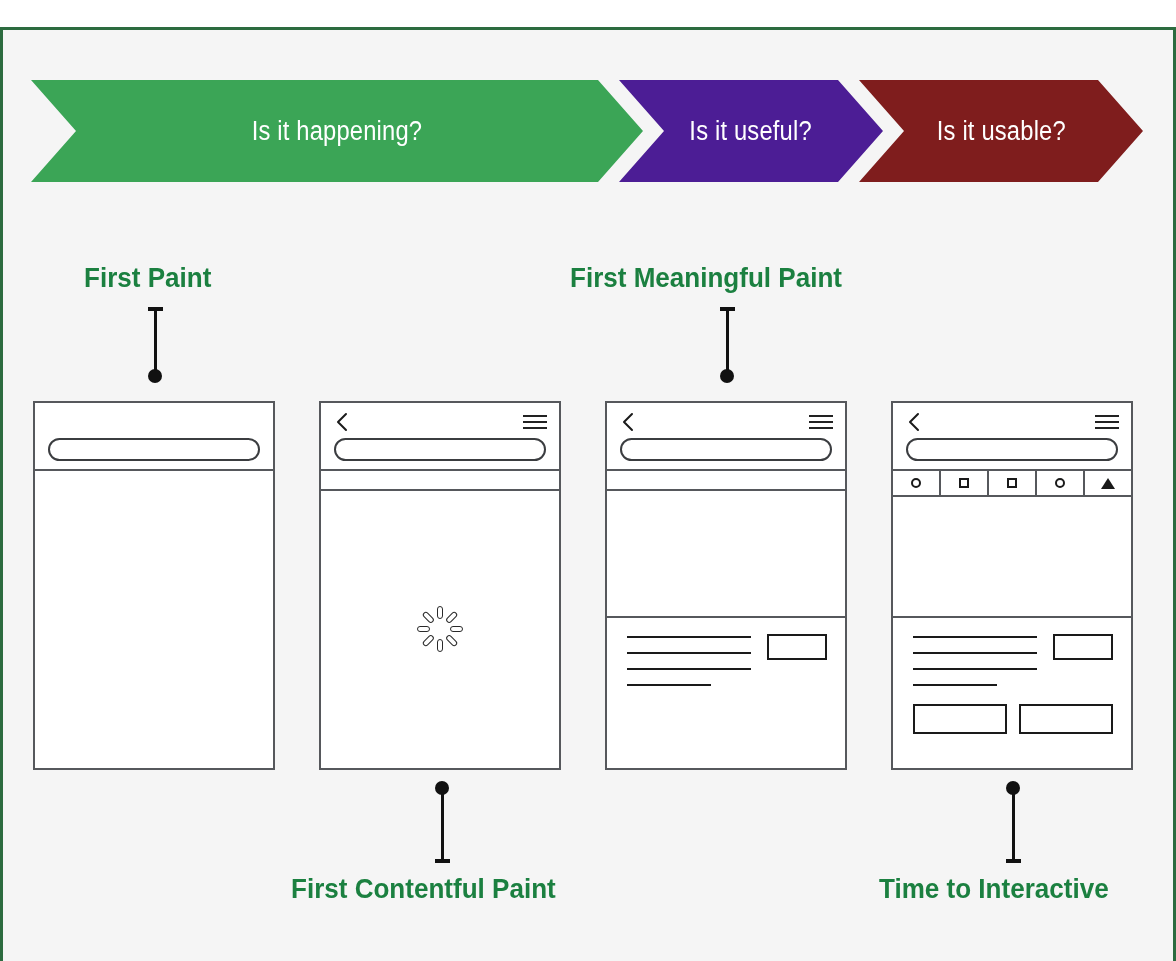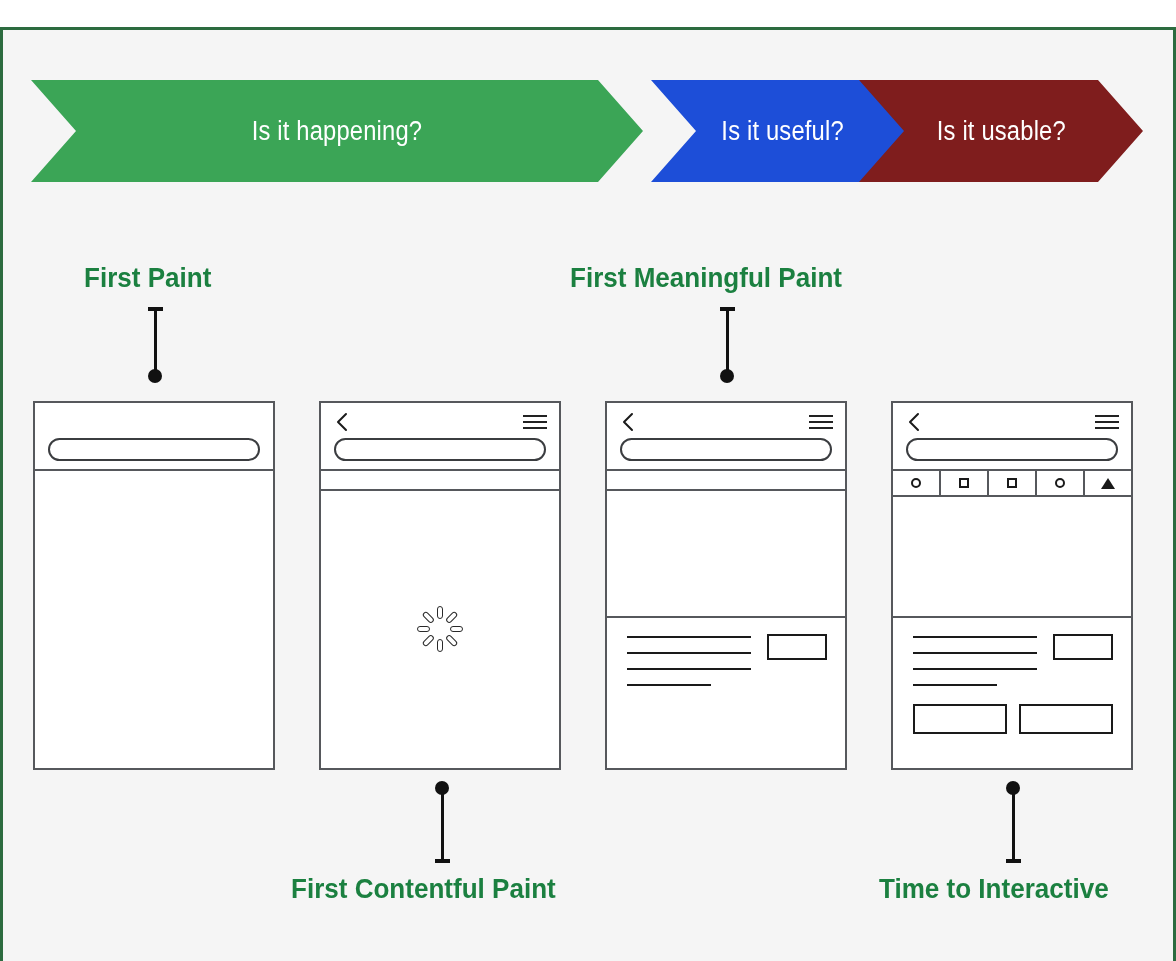--- a/index.html
+++ b/index.html
@@ -52,23 +52,23 @@
     position: relative;
     z-index: 2;
   }
   #chev-1 {
     left: 28px;
     width: 612px;
     background: #3ba556;
     clip-path: polygon(0 0, 567px 0, 612px 51px, 567px 102px, 0 102px, 45px 51px);
   }
   #chev-2 {
-    left: 648px;
+    left: 616px;
     width: 264px;
-    background: #1d4ed8;
+    background: #4c1d95;
     clip-path: polygon(0 0, 219px 0, 264px 51px, 219px 102px, 0 102px, 45px 51px);
   }
   #chev-3 {
     left: 856px;
     width: 284px;
     background: #7f1d1d;
     clip-path: polygon(0 0, 239px 0, 284px 51px, 239px 102px, 0 102px, 45px 51px);
   }
 
   

